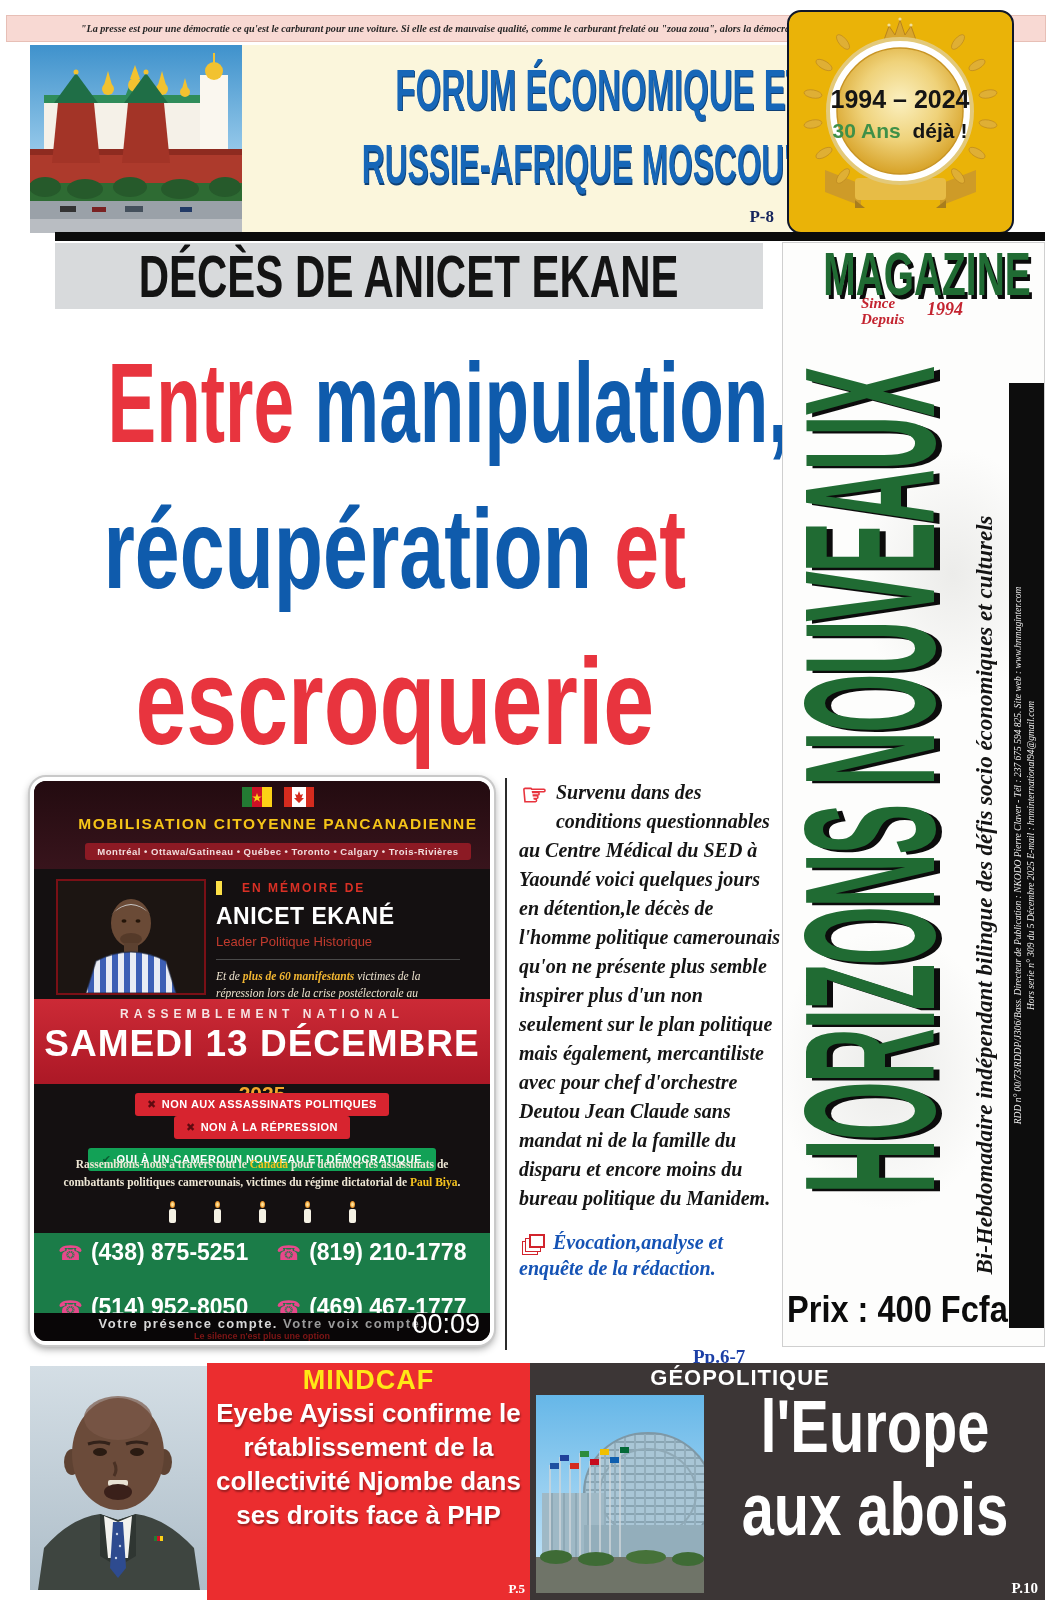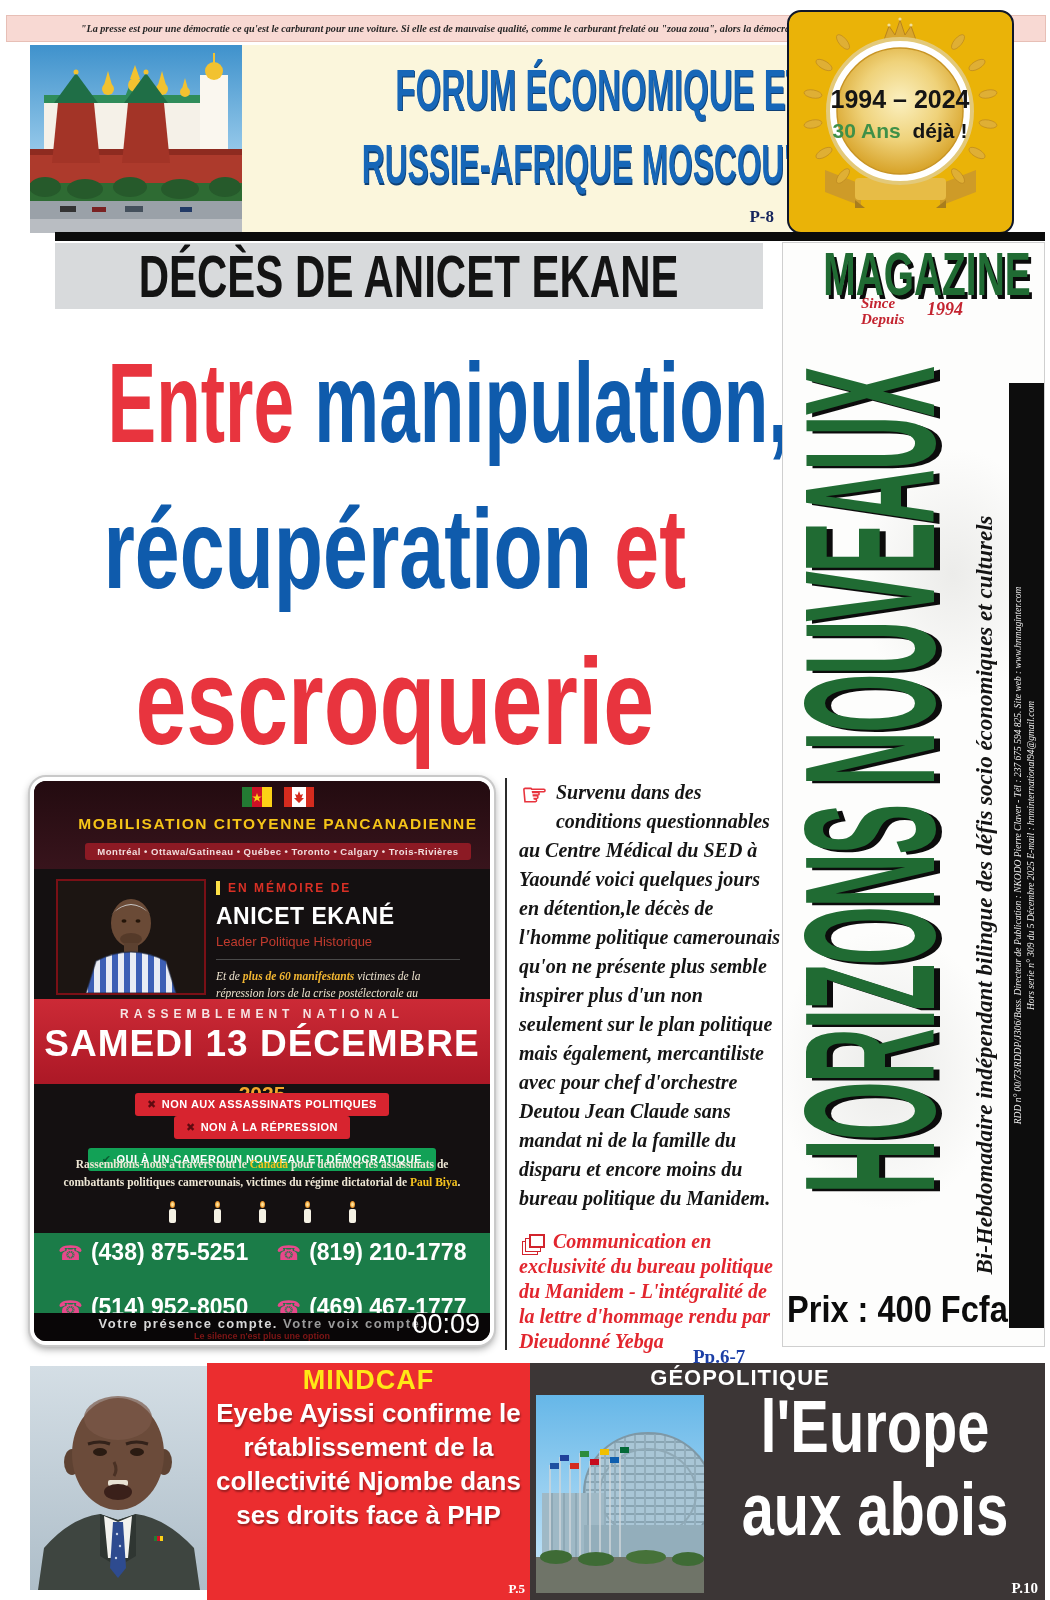--- a/index.html
+++ b/index.html
@@ -50,22 +50,22 @@
           border-radius:16px;box-shadow:0 0 0 2px #c9c9c9,0 3px 8px rgba(0,0,0,.45);overflow:hidden;}
   #p-head{position:absolute;left:0;top:0;width:100%;height:88px;background:linear-gradient(#230b10,#38141c);padding-left:32px;}
   #p-flags{position:absolute;top:6px;left:0;width:100%;display:flex;justify-content:center;gap:12px;}
   #p-org{position:absolute;top:34px;left:0;width:100%;text-align:center;color:#F5C518;font-weight:bold;
          font-size:15.5px;letter-spacing:1.5px;white-space:nowrap;}
   #p-cities-wrap{position:absolute;top:60px;left:0;width:100%;text-align:center;}
   #p-cities{display:inline-block;background:#8C1A24;border-radius:3px;padding:3px 12px;color:#F2DDDD;
             font-size:9.5px;font-weight:bold;letter-spacing:.5px;}
   #p-photo{position:absolute;left:22px;top:98px;width:146px;height:112px;border:2px solid #7A1016;overflow:hidden;background:#1C1512;}
   #p-mem{position:absolute;left:182px;top:100px;width:252px;}
-  #p-mem-label{color:#D93025;font-weight:bold;font-size:12px;letter-spacing:2px;border-left:4px solid #fde047;
-               padding-left:8px;}
+  #p-mem-label{color:#D93025;font-weight:bold;font-size:12px;letter-spacing:2px;border-left:6px solid #fde047;
+               padding-left:20px;}
   #p-name{color:#fff;font-weight:bold;font-size:23px;margin-top:8px;letter-spacing:.5px;}
   #p-role{color:#C23B2E;font-size:13px;margin-top:4px;}
   #p-divider{border-top:1px solid #4A4A4A;margin-top:10px;width:244px;}
   #p-note{margin-top:8px;font-family:"Liberation Serif","DejaVu Serif",serif;font-style:italic;
           font-size:11.5px;color:#EFE4CF;line-height:1.45;}
   #p-note .gold{color:#F2B632;font-weight:bold;}
   #p-banner{position:absolute;left:0;top:218px;width:100%;height:85px;background:linear-gradient(#CC2A36,#AC1826);
             text-align:center;}
   #p-banner .lab{margin-top:8px;color:#F6E3E3;font-size:12px;font-weight:bold;letter-spacing:5px;}
   #p-banner .date{color:#fff;font-size:37px;font-weight:bold;letter-spacing:1px;margin-top:2px;white-space:nowrap;}
@@ -358,23 +358,20 @@
       <div class="slog"><span>Votre présence compte.</span><span class="dim"> Votre voix compte.</span></div>
       <div class="sub">Le silence n'est plus une option</div>
       <div id="p-timer">00:09</div>
     </div>
   </div>
 
   <div class="abs" id="col">
     <div class="b" id="b1">
       <span class="hand">☞</span><span>Survenu dans des conditions questionnables au Centre Médical du SED à Yaoundé voici quelques jours en détention,le décès de l'homme politique camerounais qu'on ne présente plus semble inspirer plus d'un non seulement sur le plan politique mais également, mercantiliste avec pour chef d'orchestre Deutou Jean Claude sans mandat ni de la famille du disparu et encore moins du bureau politique du Manidem.</span>
     </div>
-    <div class="b" id="b2">
-      <span class="pages-ico"></span><span>Communication en exclusivité du bureau politique du Manidem  - L'intégralité de la lettre d'hommage rendu par Dieudonné Yebga</span>
-    </div>
     <div class="b" id="b3">
       <span class="pages-ico"></span><span>Évocation,analyse et enquête de la rédaction.</span>
     </div>
   </div>
   <div class="abs" id="col-pages">Pp.6-7</div>
 
   <div class="abs" id="sidebar">
     <div id="mag"><span>MAGAZINE</span></div>
     <div id="since">
       <div>Since</div>

